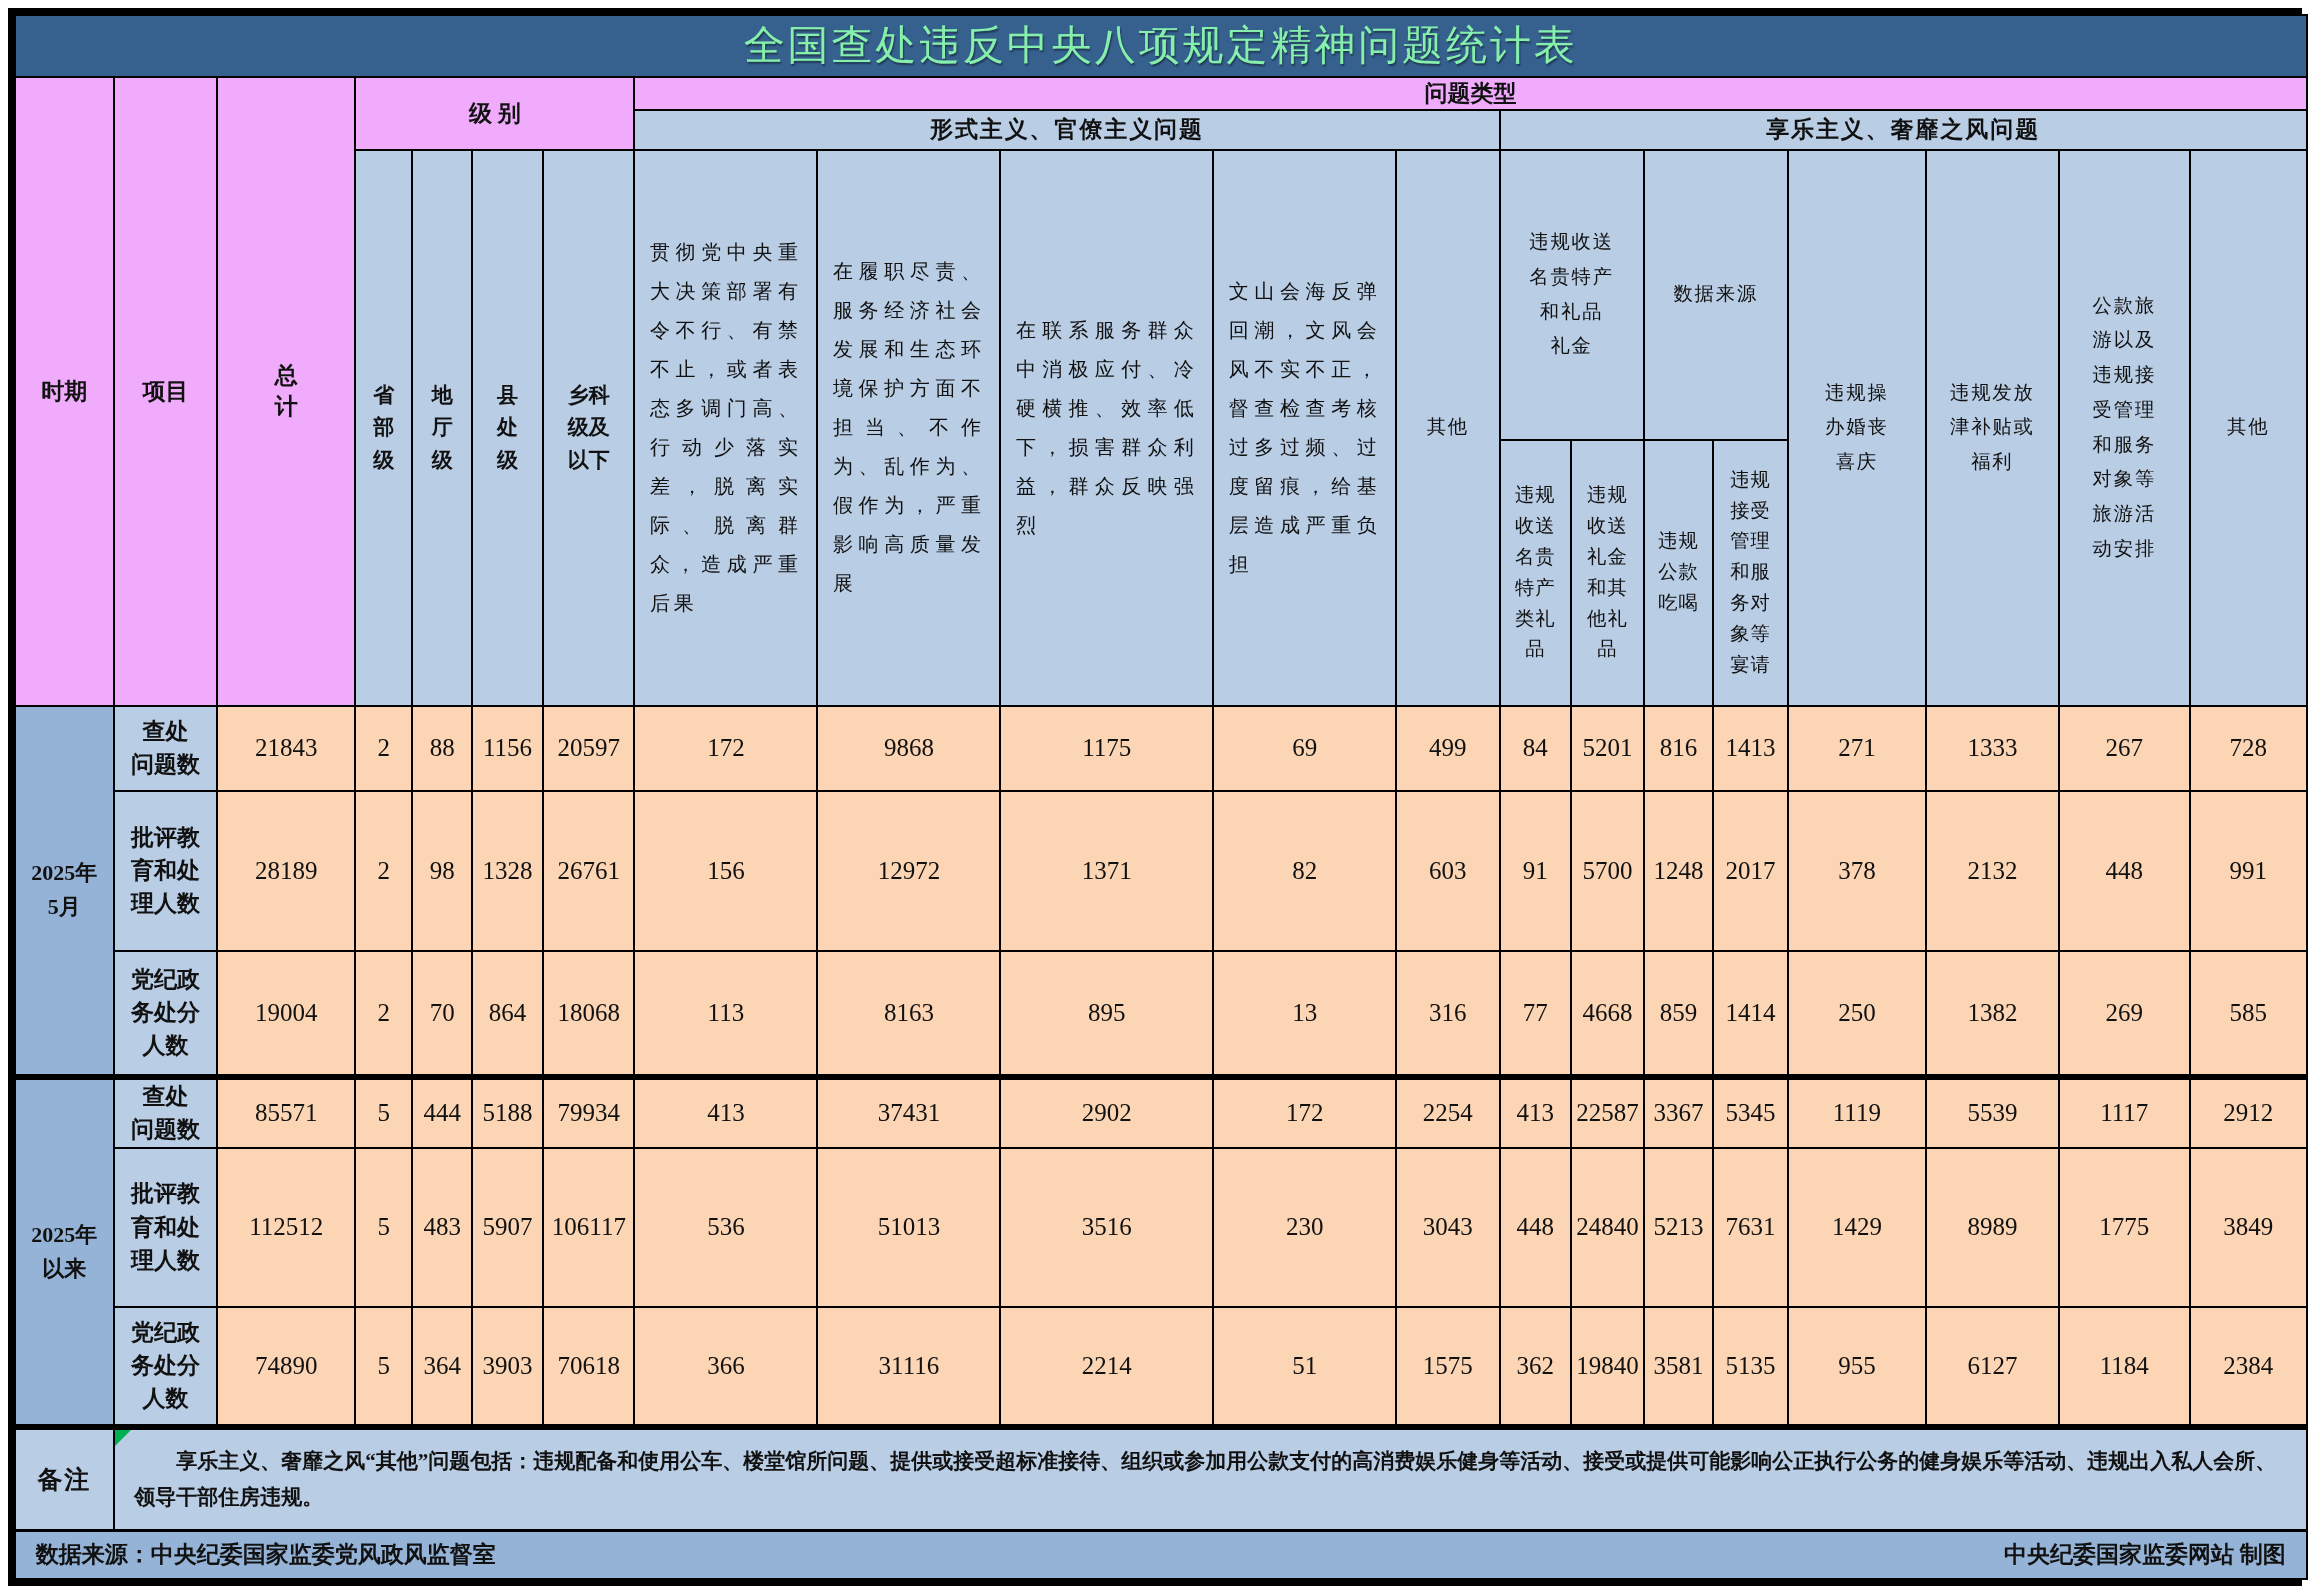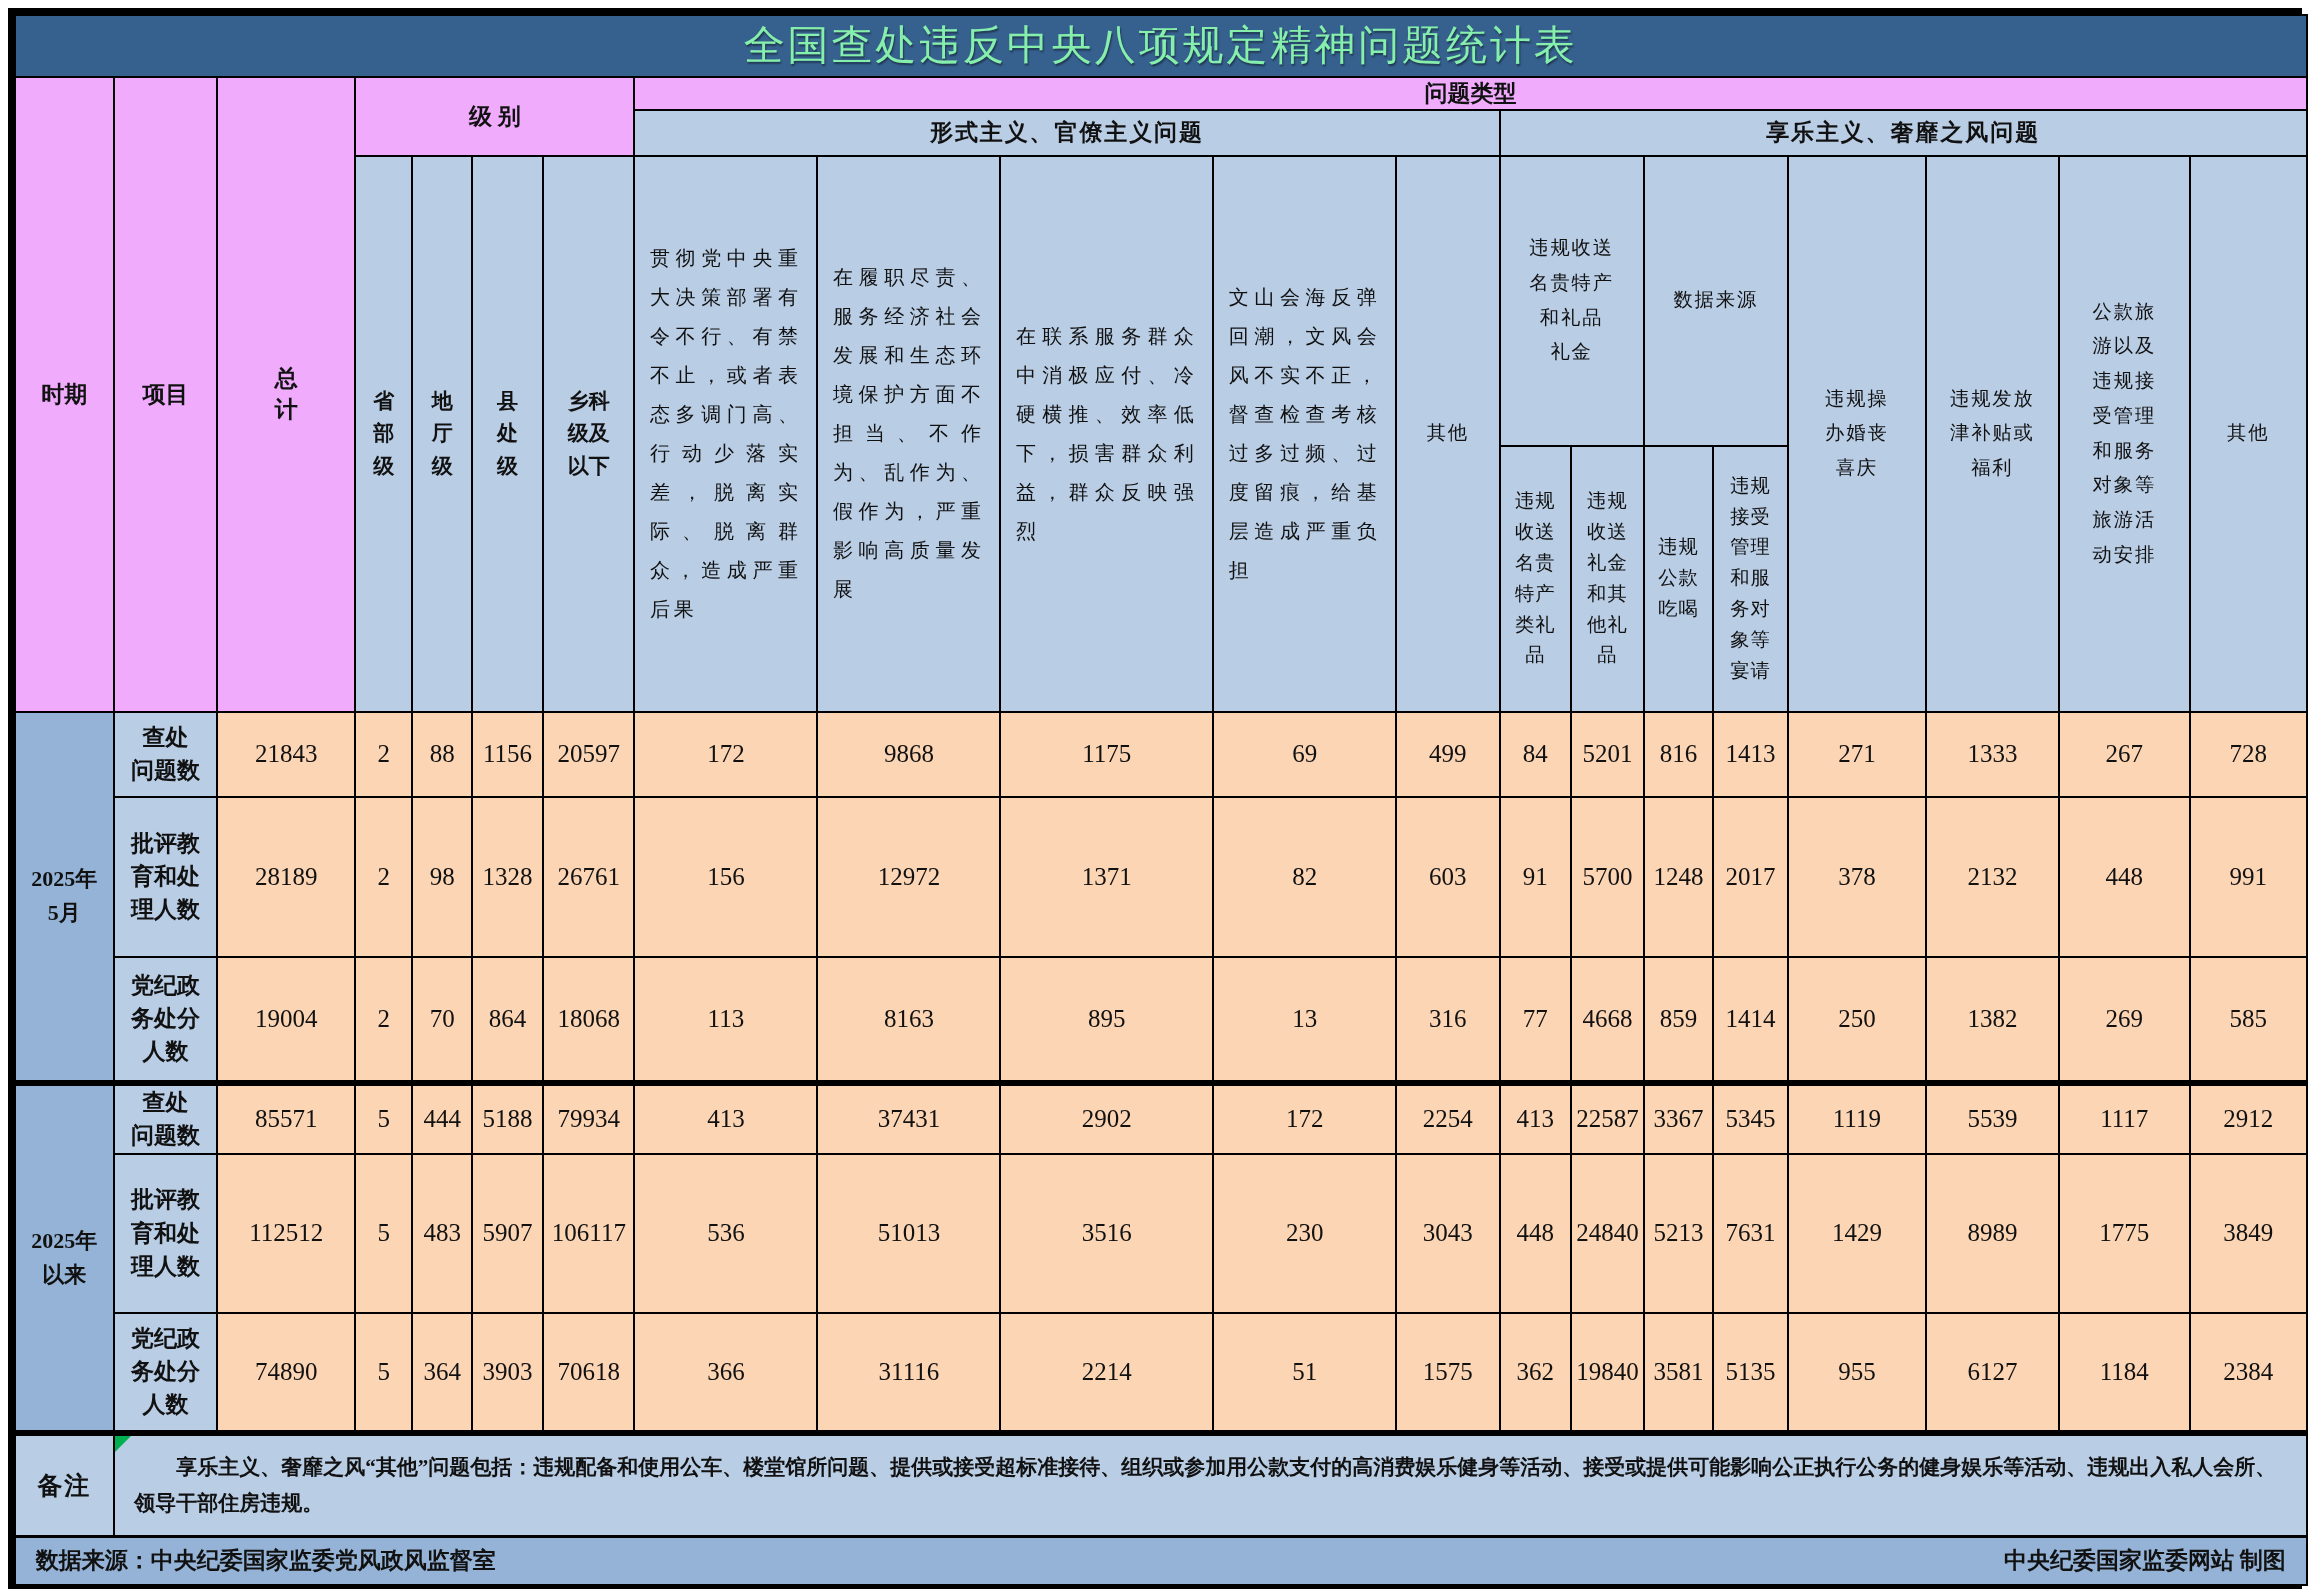--- a/index.html
+++ b/index.html
@@ -1,20 +1,20 @@
 <!DOCTYPE html>
 <html><head>
 <meta charset="utf-8">
 <style>
   html,body{margin:0;padding:0;background:#fff;}
   body{width:2310px;height:1589px;font-family:"Liberation Serif","DejaVu Serif",serif;color:#111;}
   .frame{margin:7.7px;border:6.8px solid #000;}
   table{border-collapse:collapse;table-layout:fixed;width:2294px;background:#fff;}
   td{border:2.9px solid #000;text-align:center;vertical-align:middle;overflow:hidden;padding:0;}
-  .h64{height:62px}.h32{height:31px}.h48{height:46px}.h300{height:290px}.h276{height:266px}
+  .h64{height:62px}.h32{height:31px}.h48{height:40px}.h300{height:290px}.h276{height:266px}
   .h88{height:85px}.h166{height:160px}.h130{height:126px}.h74{height:71px}.h165{height:159px}
   .h124{height:120px}.h108{height:104px}.h50{height:48px}
   .title-cell{background:#36618F;color:#86efac;font-size:41px;font-weight:normal;letter-spacing:2.9px;text-shadow:1px 1.9px 1.9px rgba(0,0,0,.45);}
   .hmid{background:#f0abfc;font-weight:bold;font-size:23px;margin-top:40px;}
   .hlight{background:#B9CDE5;}
   .group{font-weight:bold;font-size:23px;letter-spacing:1.9px;}
   .level{font-size:21px;font-weight:600;line-height:1.55;}
   .longtext{font-size:20px;line-height:1.95;text-align:justify;padding:7.7px 14.5px;letter-spacing:3.9px;}
   .subgroup{font-size:19.3px;line-height:1.8;letter-spacing:1.9px;}
   .subcol{font-size:19.3px;line-height:1.6;letter-spacing:1px;}

